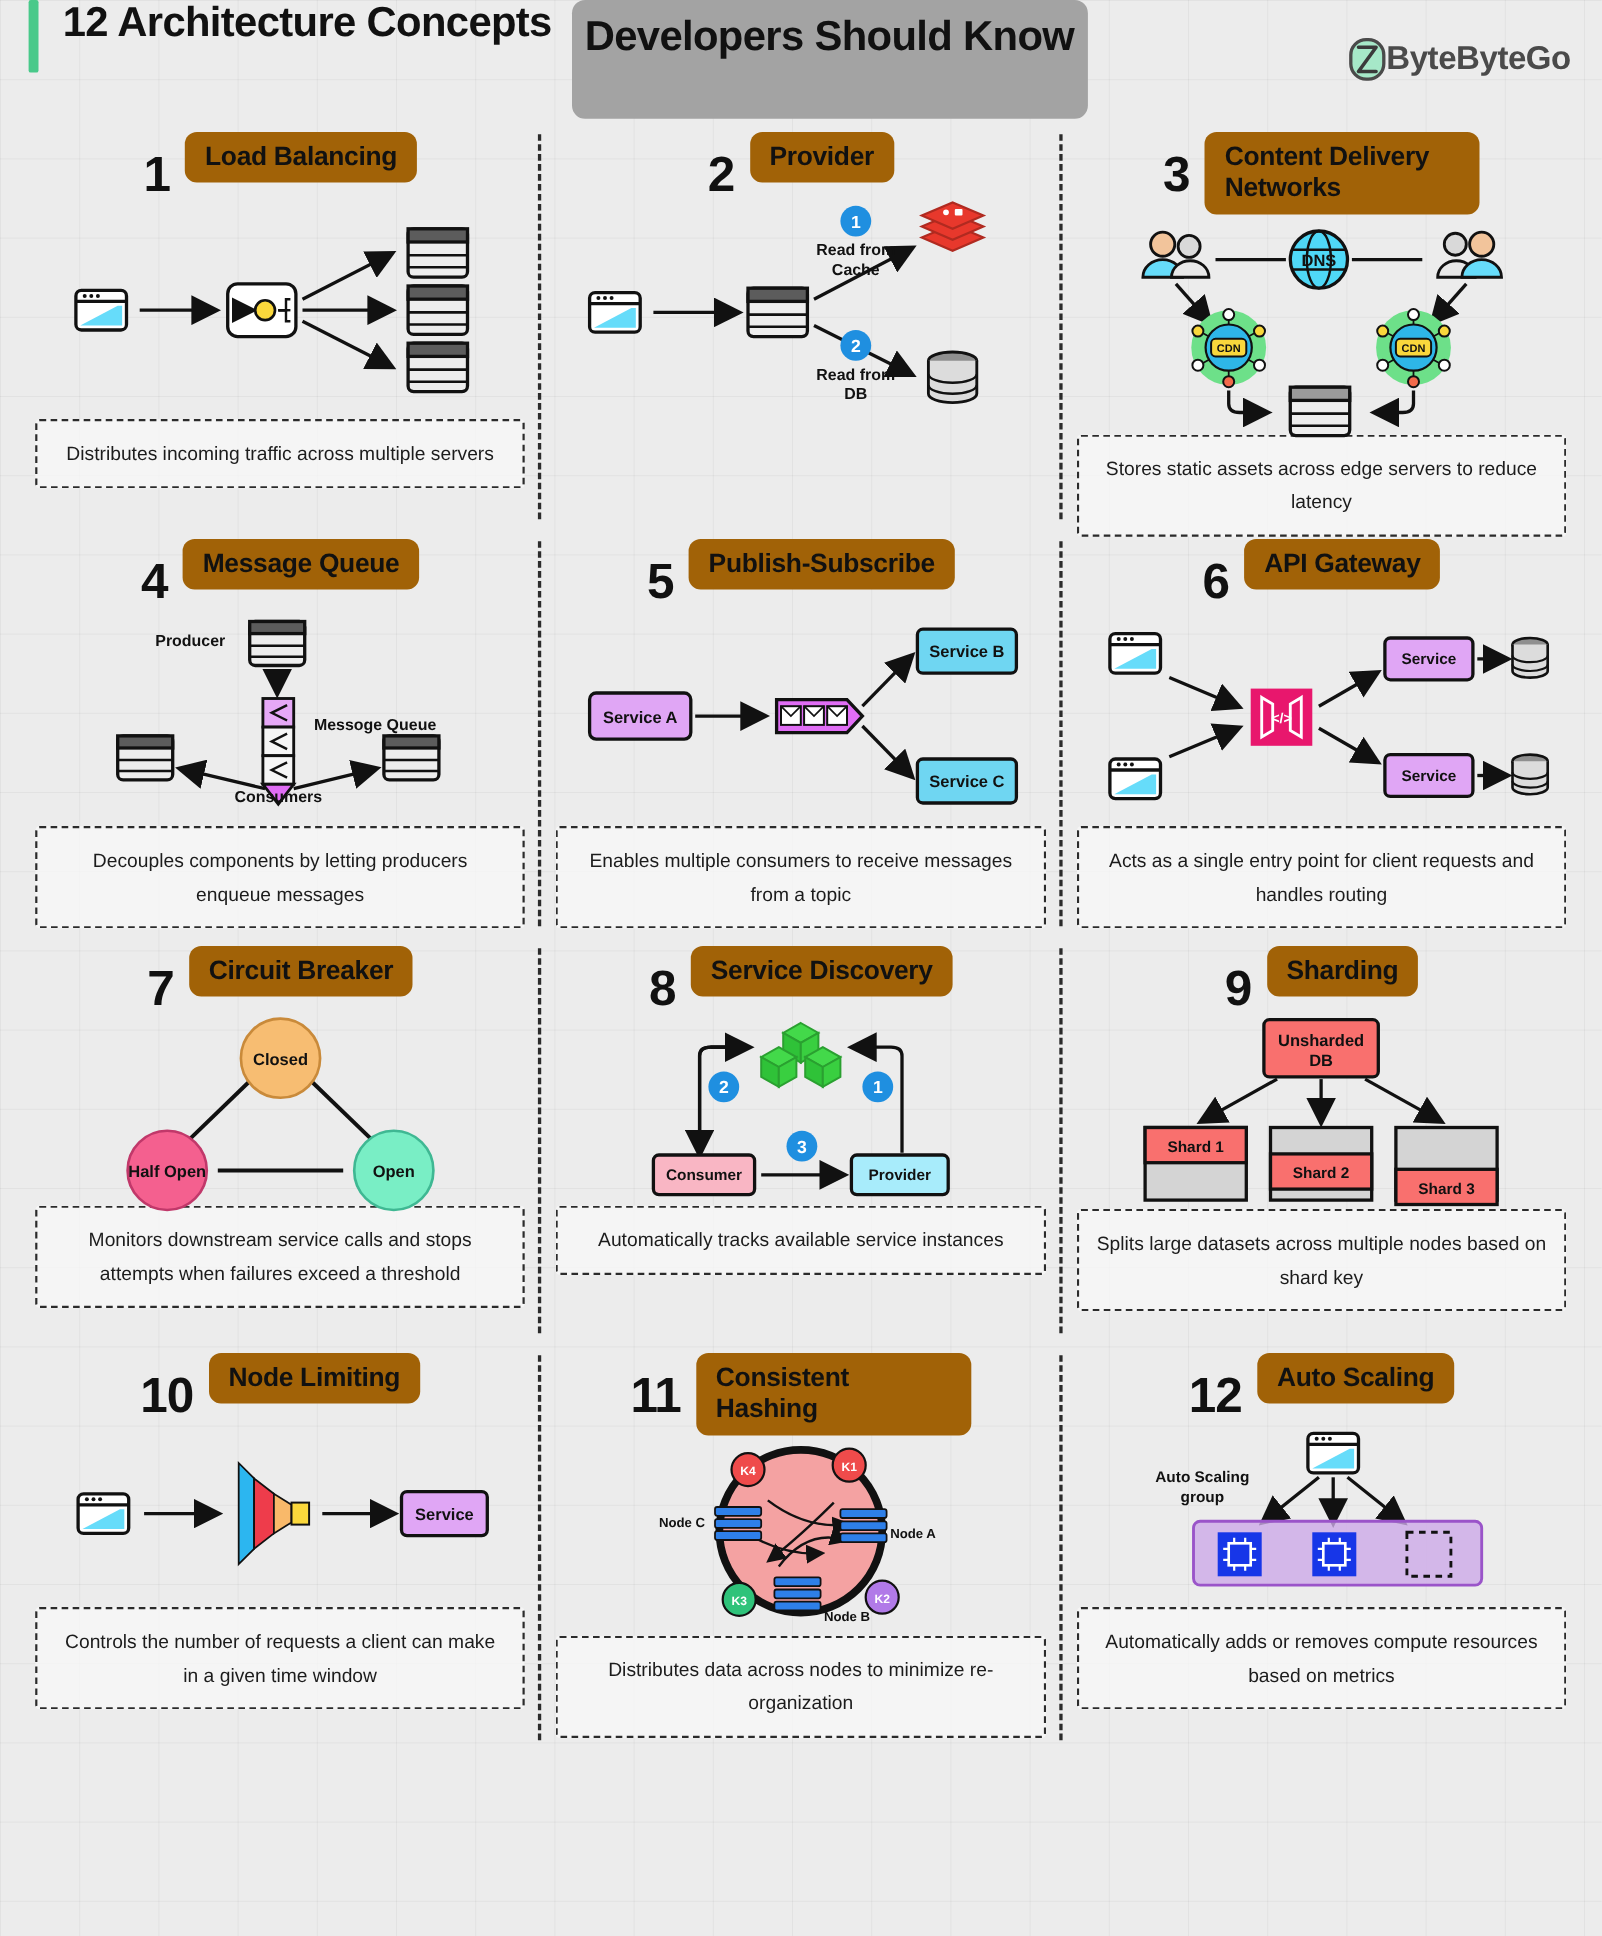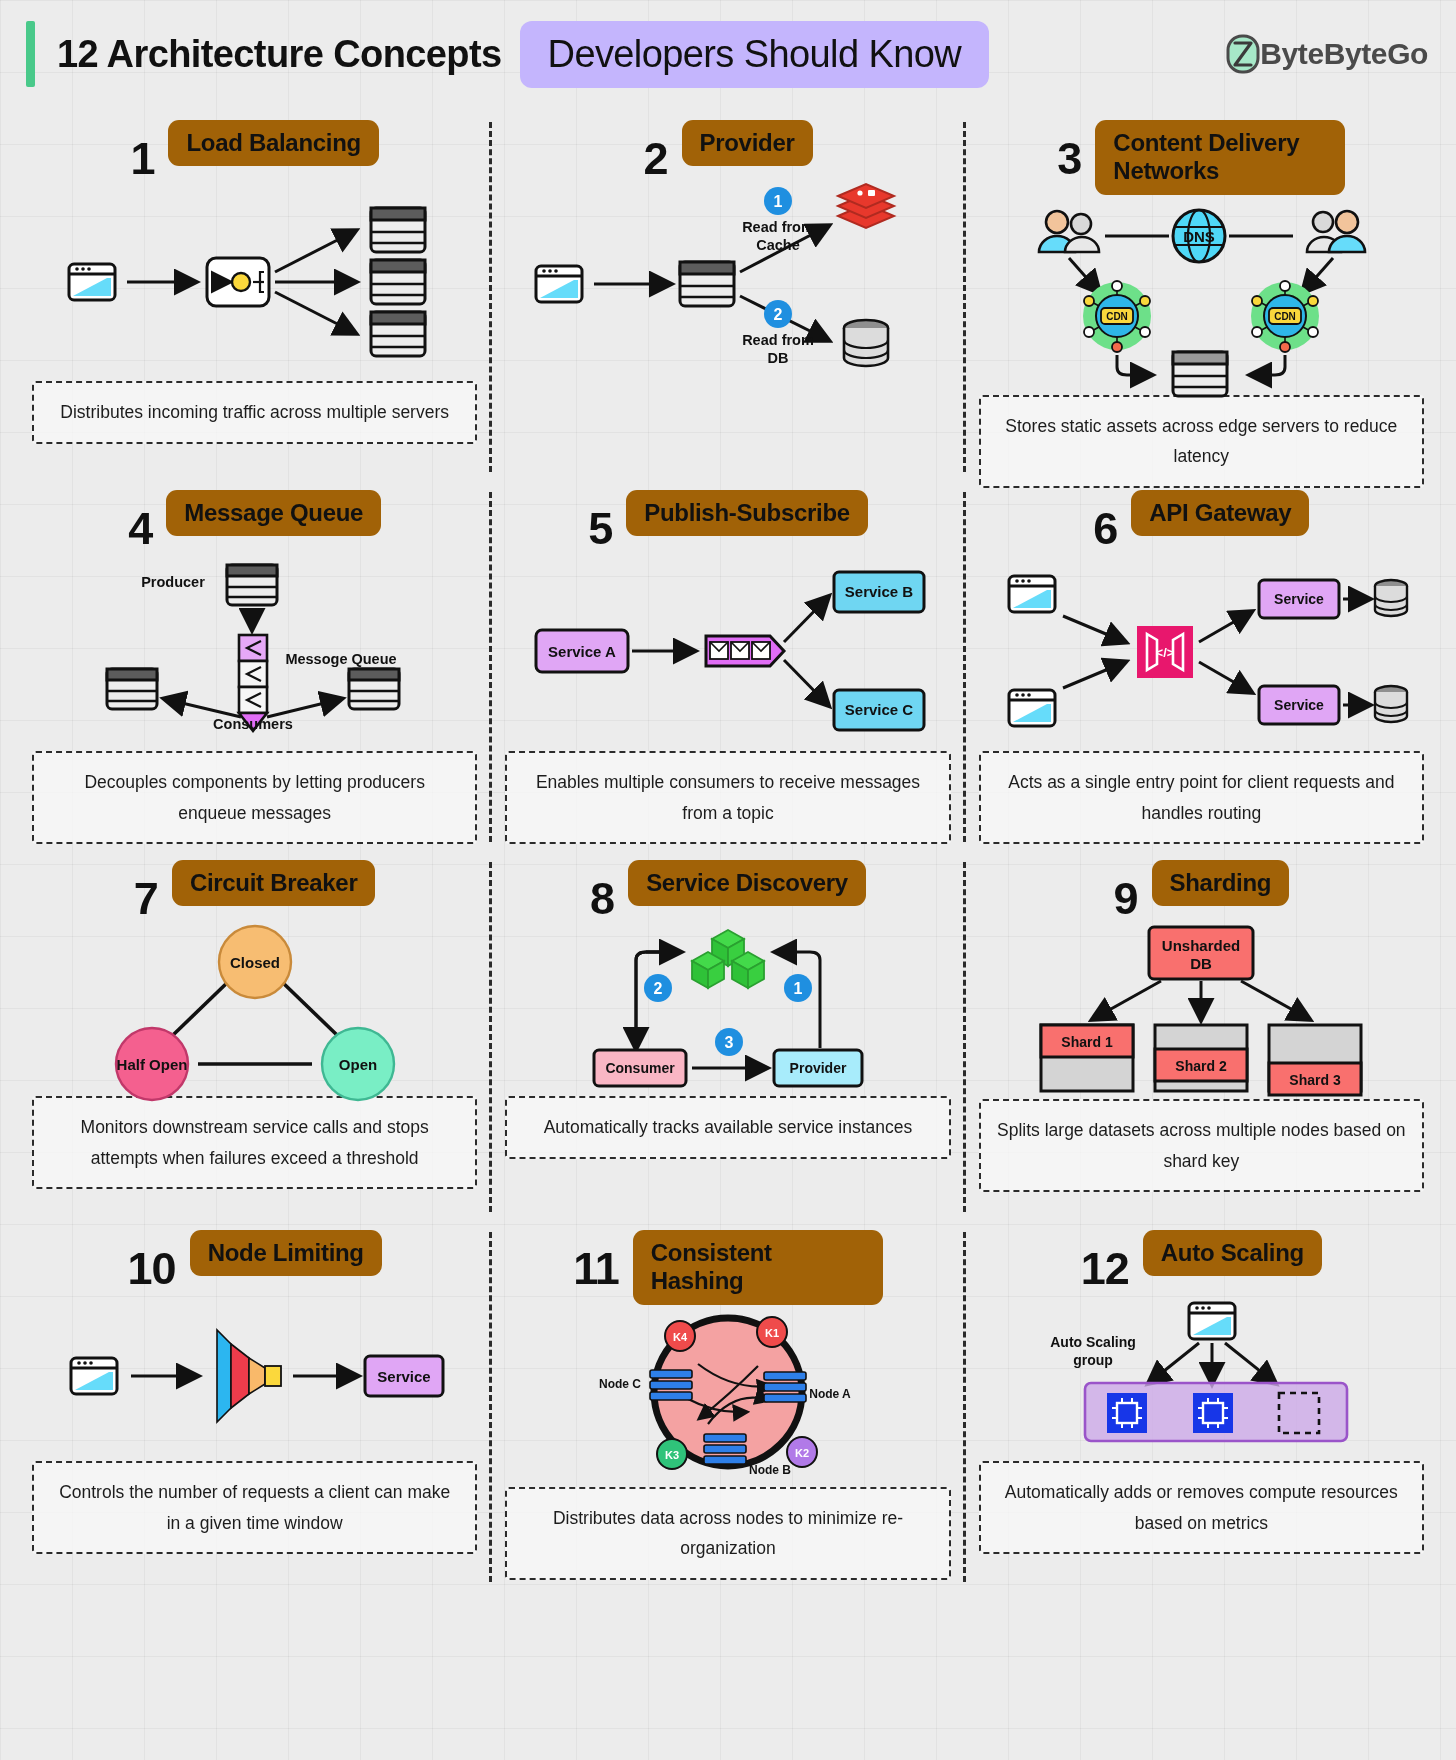--- a/index.html
+++ b/index.html
@@ -15,35 +15,35 @@
     background-image:
       linear-gradient(to right, rgba(0,0,0,0.045) 1px, transparent 1px),
       linear-gradient(to bottom, rgba(0,0,0,0.045) 1px, transparent 1px);
     background-size: 72px 72px;
     pointer-events: none;
   }
   
   .header {
     position: relative;
     height: 108px;
-    display: flex; align-items: center;
+    display: flex; 
     padding-left: 26px; padding-right: 28px;
   }
   .accent-bar {
     width: 9px; height: 66px; background: #49c98a; border-radius: 2px;
     margin-right: 22px; flex: none;
   }
   .h-title {
     font-size: 38px; font-weight: 800; color: #111;
     letter-spacing: -0.6px; white-space: nowrap;
   }
   .h-highlight {
-    background: #c4b5fd; border-radius: 12px;
-    padding: 12px 28px; margin-left: 18px;
-    font-size: 38px; font-weight: 400; color: #111;
+    background: #a3a3a3; border-radius: 12px;
+    padding: 12px 12px; margin-left: 18px;
+    font-size: 38px; font-weight: 700; color: #111;
     letter-spacing: -0.6px; white-space: nowrap;
   }
   .brand { margin-left: auto; display: flex; align-items: center; }
   .brand-name { font-size: 30px; font-weight: 700; color: #4a4a4a; letter-spacing: -0.4px; }
 
   
   .panels {
     position: relative;
     display: grid;
     grid-template-columns: repeat(3, 1fr);

